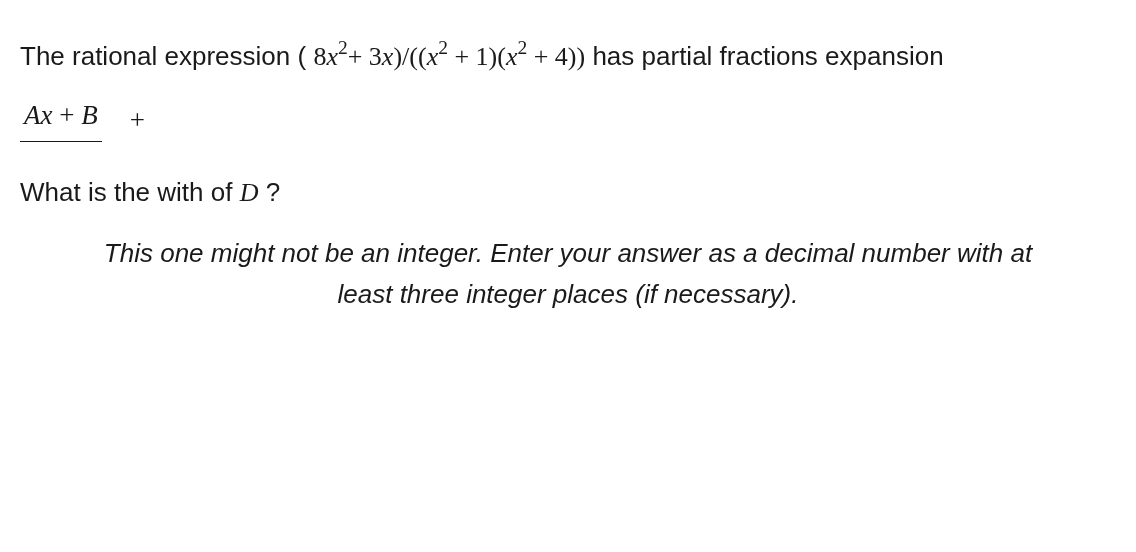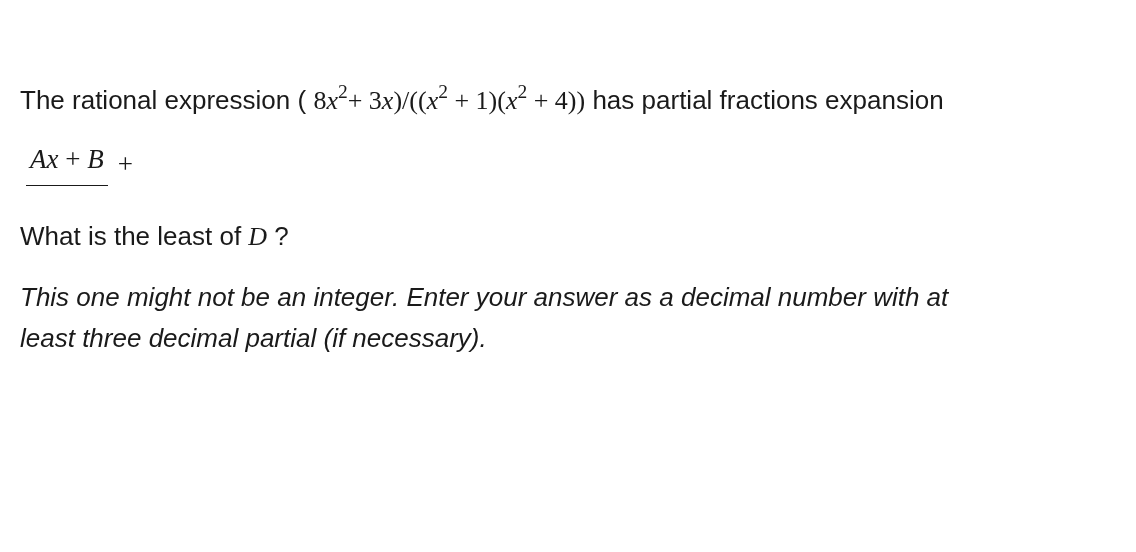--- a/index.html
+++ b/index.html
@@ -6,50 +6,51 @@
     margin: 0;
     padding: 0;
     width: 1136px;
     height: 552px;
     background: #fff;
     font-family: "Segoe UI", "Helvetica Neue", Arial, sans-serif;
     color: #1a1a1a;
   }
   .page {
     box-sizing: border-box;
-    padding: 80px 20px 20px 20px;
+    padding: 36px 20px 20px 20px;
     font-size: 26px;
     line-height: 1.55;
   }
   .math {
     font-family: "Cambria Math", "STIXGeneral", "Times New Roman", serif;
   }
   .italic-math {
     font-style: italic;
     font-family: "Cambria Math", "STIXGeneral", "Times New Roman", serif;
   }
   .paragraph {
     margin-bottom: 18px;
   }
   .italic-para {
     font-style: italic;
     margin-top: 20px;
     font-family: "Segoe UI", "Helvetica Neue", Arial, sans-serif;
+    text-align: center;
   }
   .sup2 {
     font-size: 0.75em;
     position: relative;
     top: -0.55em;
   }
   
   .frac-row {
     display: flex;
     align-items: center;
-    gap: 6px;
-    margin: 14px 0 26px 6px;
+    gap: 24px;
+    margin: 14px 0 26px 0;
   }
   .frac {
     display: inline-flex;
     flex-direction: column;
     align-items: center;
     font-family: "Cambria Math", "STIXGeneral", "Times New Roman", serif;
     font-size: 27px;
   }
   .frac .num, .frac .den {
     padding: 0 4px;
@@ -81,21 +82,21 @@
     <div class="frac">
       <div class="num">
         <span class="italic-math">Ax</span><span> + </span><span class="italic-math">B</span>
       </div>
       <div class="bar"></div>
     </div>
     <div class="plus-big">+</div>
   </div>
 
   <div class="paragraph">
-    <span>What is the least of </span><span class="italic-math">D</span><span> ?</span>
+    <span>What is the with of </span><span class="italic-math">D</span><span> ?</span>
   </div>
 
   <div class="paragraph italic-para">
     <div>This one might not be an integer. Enter your answer as a decimal number with at</div>
-    <div>least three decimal partial (if necessary).</div>
+    <div>least three integer places (if necessary).</div>
   </div>
 
 </div>
 
 </body></html>

